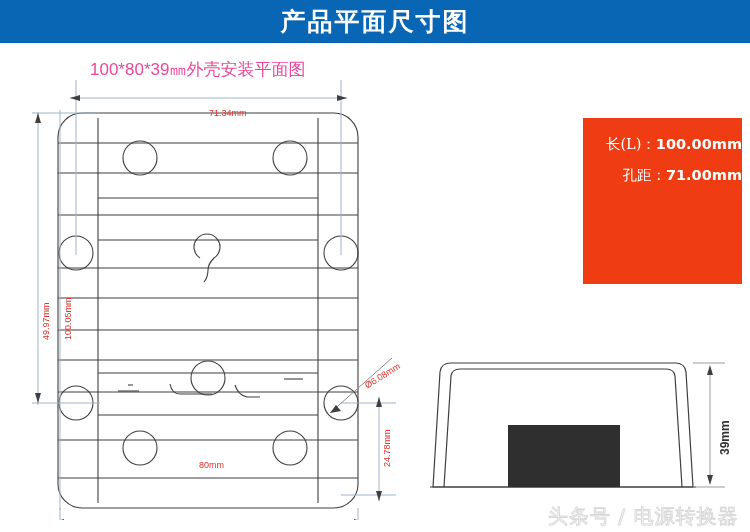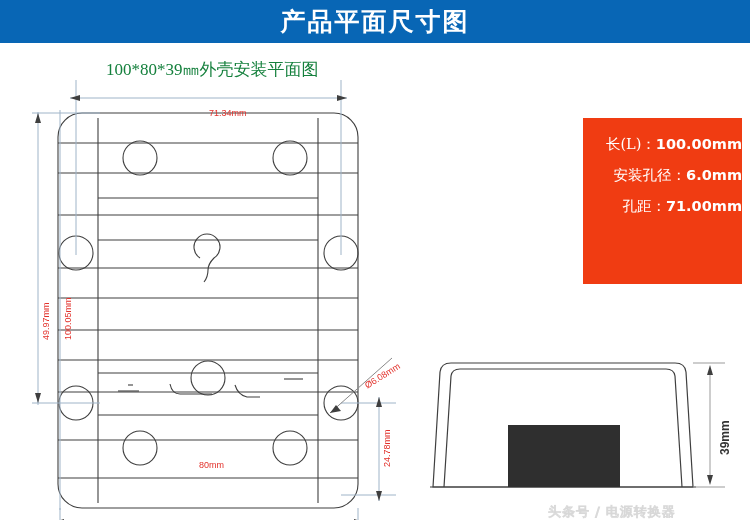--- a/index.html
+++ b/index.html
@@ -33,24 +33,23 @@
     font-weight: bold;
     letter-spacing: 2px;
     font-family: "DejaVu Sans", "Liberation Sans", sans-serif;
   }
 
   
   #plan-title {
     position: absolute;
     left: 90px; top: 58px;
     font-size: 17px;
-    color: #15803d;
-    font-family: Liberation Serif, serif;
-    white-space: nowrap;
-    margin-left: 16px;
+    color: #ec4899;
+    font-family: Liberation Sans, sans-serif;
+    white-space: nowrap;
   }
 
   
   #plan-view-drawing {
     position: absolute;
     left: 0; top: 40px;
     width: 420px; height: 480px;
   }
   #side-view-drawing {
     position: absolute;
@@ -78,21 +77,21 @@
   }
   .spec-label {
     font-family: "DejaVu Serif", "Liberation Serif", serif;
     font-weight: normal;
   }
 
   
   #watermark {
     position: absolute;
     left: 548px; top: 503px;
-    font-size: 13px;
+    font-size: 20px;
     color: #ffffff;
     -webkit-text-stroke: 0.9px #d8d8d8;
     text-shadow: 0 0 1px #e2e2e2;
     letter-spacing: 1px;
     white-space: nowrap;
     font-family: "DejaVu Sans", "Liberation Sans", sans-serif;
   }
 
   
   .dim-text {
@@ -239,20 +238,17 @@
   </g>
 </svg>
 
 <div class="dim-text vertical dark" style="left:718px; top:455px; font-size:12px; font-weight:bold;">39mm</div>
 
 <div id="spec-box">
   <div class="spec-row">
     <span class="spec-label">长(L)：</span><span>100.00mm</span>
   </div>
   <div class="spec-row">
-    <span class="spec-label">安装孔径：</span><span>6.0mm</span>
-  </div>
-  <div class="spec-row">
     <span class="spec-label">孔距：</span><span>71.00mm</span>
   </div>
 </div>
 
 <div id="watermark">头条号 / 电源转换器</div>
 
 </body></html>

